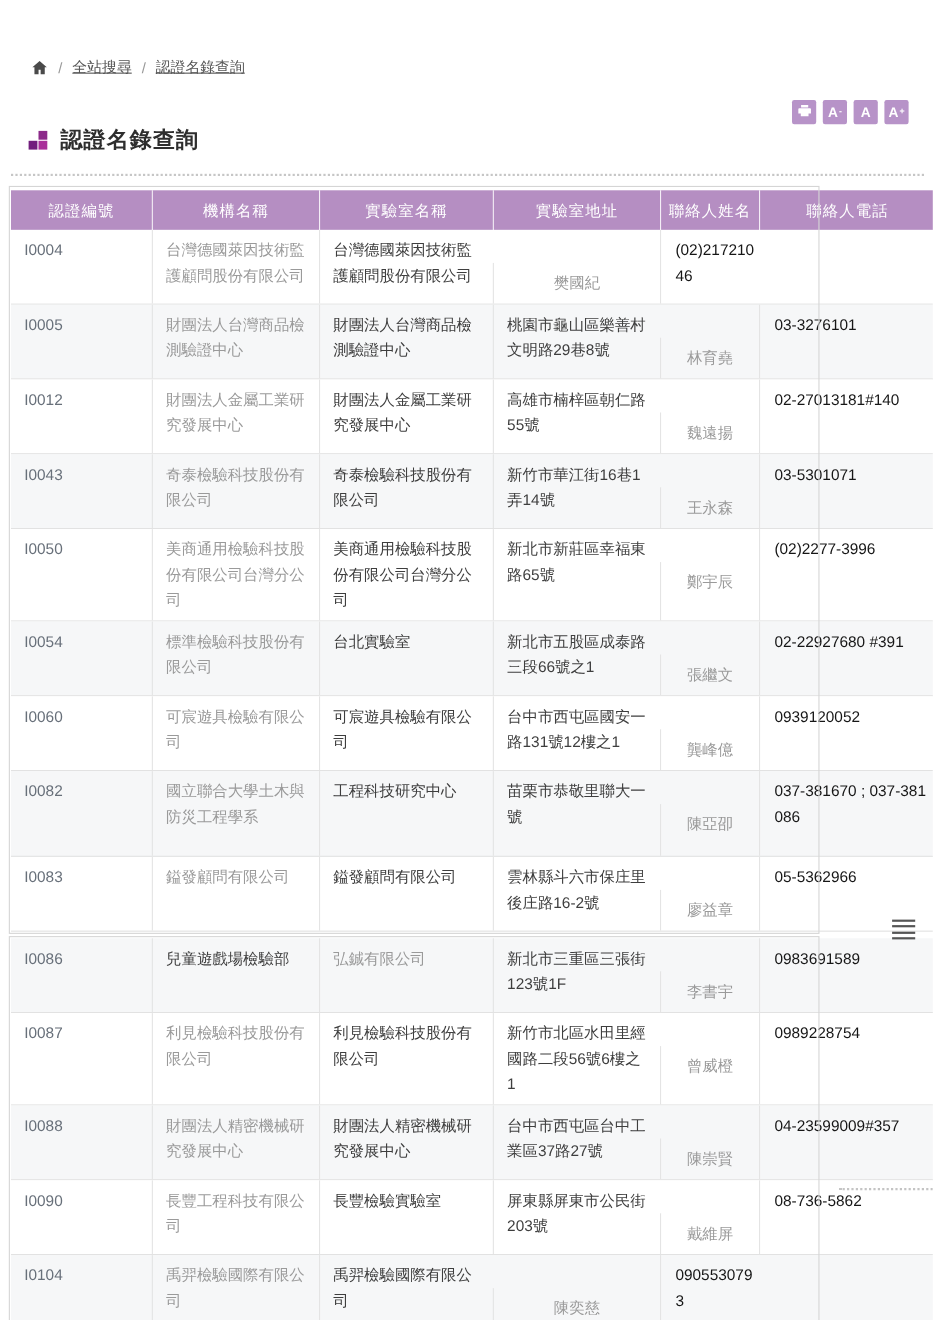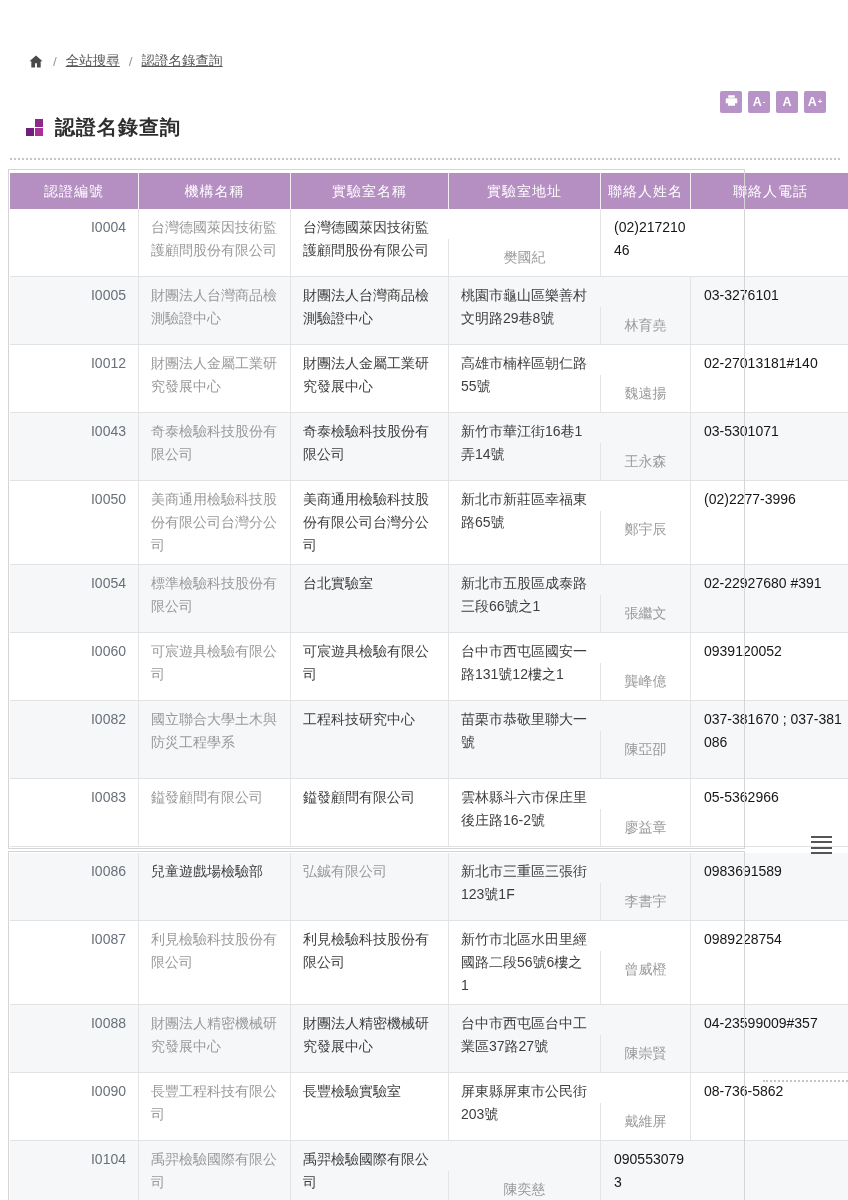--- a/index.html
+++ b/index.html
@@ -44,21 +44,21 @@
     width: 840px; background: #fff; }
   .hrow { background: #b58ec2; }
   .hcell { color: #fff; font-size: 14px; letter-spacing: 1px; text-align: center;
     padding: 10px 4px; line-height: 16px; }
   .hcell + .hcell { border-left: 1px solid rgba(255,255,255,.85); }
 
   .trow { border-bottom: 1px solid #e2e2e2; min-height: 60px; }
   .trow.alt { background: #f6f7f8; }
   .cell { font-size: 14px; line-height: 23px; padding: 7px 12px; }
   .cell + .cell { border-left: 1px solid #e4e4e4; }
-  .c0 { text-align: right; color: #68707a; }
+  .c0 { text-align: left; color: #68707a; }
   .c1 { color: #9a9a9a; }
   .c2 { color: #3e3e3e; }
   .c3 { color: #3e3e3e; }
   .c4 { text-align: center; color: #9a9a9a; margin-top: 30px; }
   .c5 { color: #161616; word-break: break-all; padding-right: 4px; padding-left: 13px; }
   .sec1 .trow:nth-child(9) { min-height: 78px; }   
   .sec2 .trow:last-child  { min-height: 66px; }    
 
   
   .hamburger { position: absolute; left: 811px; top: 836px; width: 21px; height: 18px;

